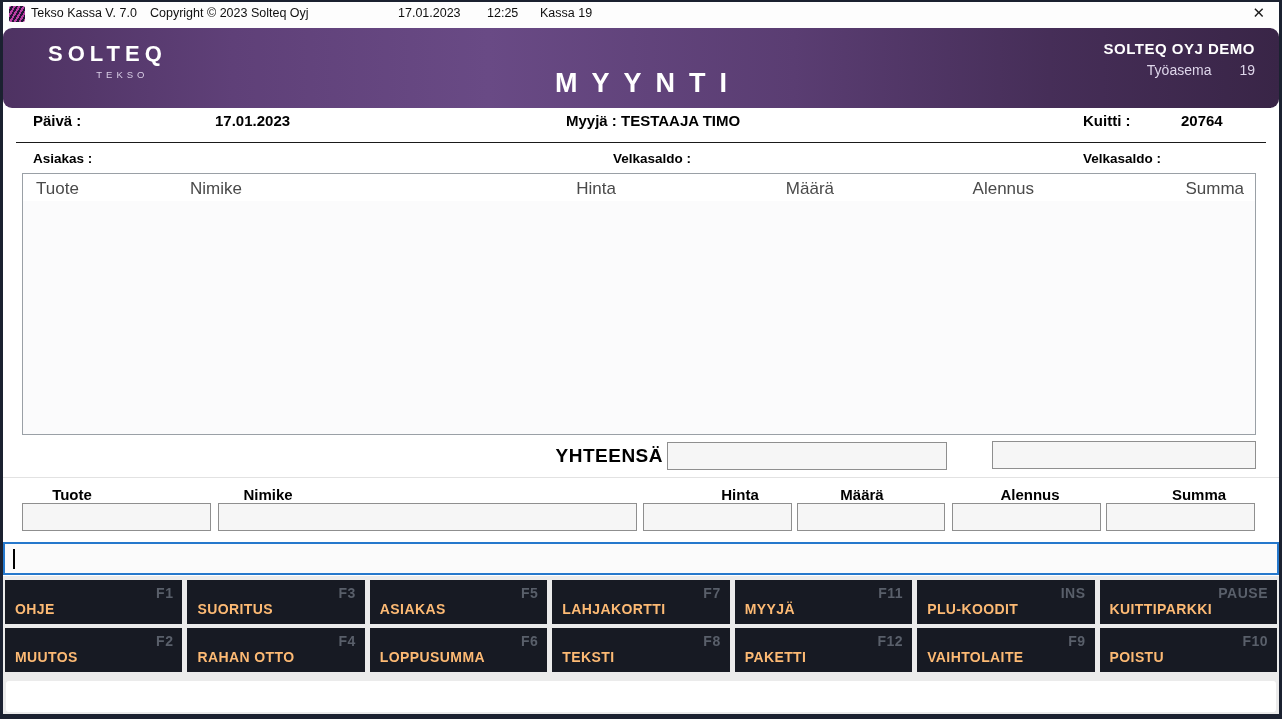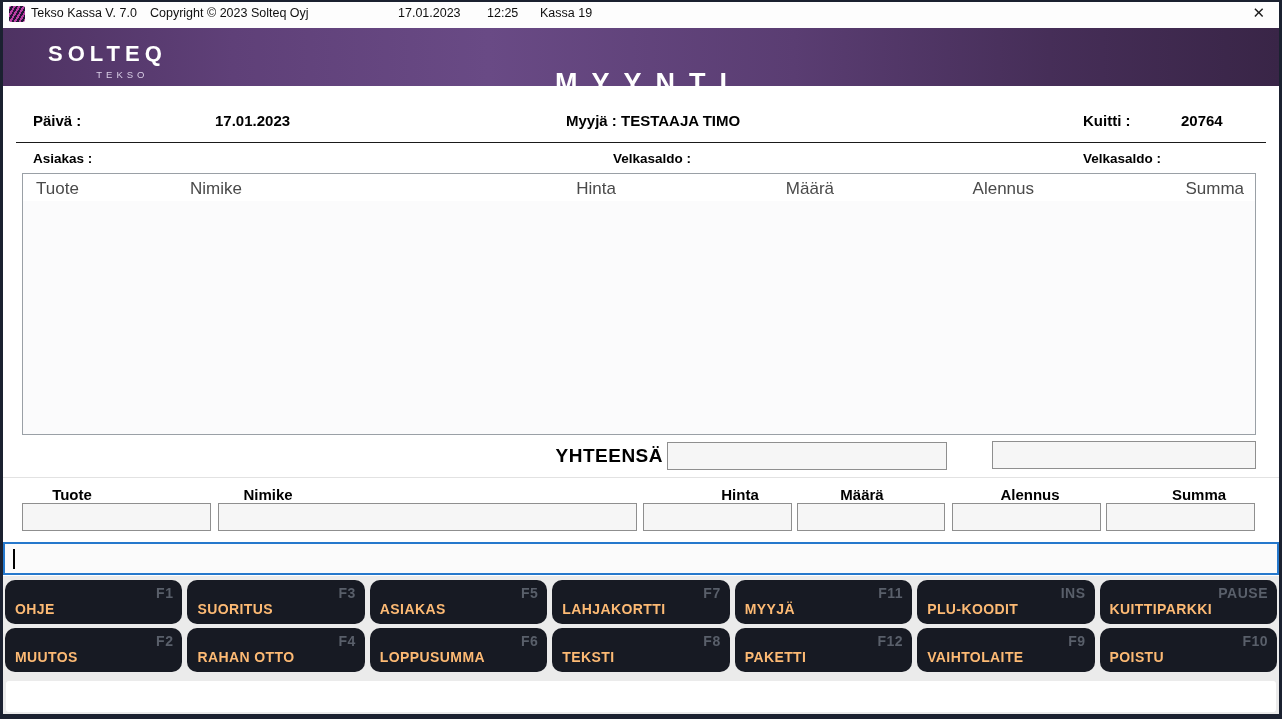--- a/index.html
+++ b/index.html
@@ -25,23 +25,24 @@
   .tb-text { position:absolute; top:6px; font-size:12.5px; color:#101010; white-space:nowrap; }
   .tb-app   { left:31px; }
   .tb-copy  { left:150px; }
   .tb-date  { left:398px; }
   .tb-time  { left:487px; }
   .tb-kassa { left:540px; }
   .close-btn { position:absolute; right:13px; top:4px; font-size:15px; color:#1a1a1a; cursor:pointer; padding:0 4px; }
 
   
   .header {
-    position:absolute; left:3px; right:3px; top:28px; height:58px;
+    position:absolute; left:3px; right:3px; top:28px; height:80px;
     background: linear-gradient(90deg,#4e3262 0%,#5f4078 18%,#694a85 38%,#5a3d72 62%,#462e58 82%,#392547 100%);
     color:#fff;
+    border-radius:9px;
   }
   .logo { position:absolute; left:45px; top:13px; text-align:center; }
   .logo-main { font-size:22px; font-weight:bold; letter-spacing:5px; color:#fff; }
   .logo-sub  { font-size:9.5px; letter-spacing:4px; color:#d9cfe6; margin-top:2px; margin-left:30px; }
   .screen-title {
     position:absolute; left:0; right:0; top:20px; text-align:center;
     font-size:27px; font-weight:bold; letter-spacing:14px; text-indent:14px; color:#fff;margin-top:20px;
   }
   .header-right { position:absolute; right:24px; top:12px; text-align:right; }
   .company { font-size:15px; font-weight:bold; letter-spacing:0.5px; color:#fff; }
@@ -109,21 +110,21 @@
   .caret { position:absolute; left:8px; top:5px; width:1.5px; height:20px; background:#000; }
 
   
   .bottom-panel { position:absolute; left:3px; right:3px; top:576px; bottom:5px; background:#ebebeb; }
   .btn-grid {
     position:absolute; left:2px; right:2px; top:4px;
     display:grid; grid-template-columns:repeat(7,1fr);
     grid-template-rows:44px 44px; column-gap:5px; row-gap:4px;
   }
   .fn-btn {
-    position:relative; background:#171a23; border-radius:10px; cursor:pointer;
+    position:relative; background:#171a23; border-radius:0; cursor:pointer;
   }
   .fn-label {
     position:absolute; left:10px; bottom:7px; font-size:14px; font-weight:bold;
     color:#fdba74; letter-spacing:0.4px; white-space:nowrap;
   }
   .fn-key {
     position:absolute; right:9px; top:5px; font-size:14px; font-weight:bold;
     color:#595f6a; letter-spacing:0.5px;
   }
   .status-bar {
@@ -145,20 +146,27 @@
     <span class="tb-text tb-kassa">Kassa 19</span>
     <span class="close-btn">✕</span>
   </div>
 
   <div class="header">
     <div class="logo">
       <div class="logo-main">SOLTEQ</div>
       <div class="logo-sub">TEKSO</div>
     </div>
     <div class="screen-title">MYYNTI</div>
+    <div class="header-right">
+      <div class="company">SOLTEQ OYJ DEMO</div>
+      <div class="workstation">
+        <span>Työasema</span>
+        <span>19</span>
+      </div>
+    </div>
   </div>
 
   <span class="lbl row1 pos-paiva">Päivä :</span>
   <span class="lbl row1 pos-paiva-v">17.01.2023</span>
   <span class="lbl row1 pos-myyja"><span>Myyjä :</span>&nbsp;<span>TESTAAJA TIMO</span></span>
   <span class="lbl row1 pos-kuitti">Kuitti :</span>
   <span class="lbl row1 pos-kuitti-v">20764</span>
 
   <div class="divider1"></div>
 

